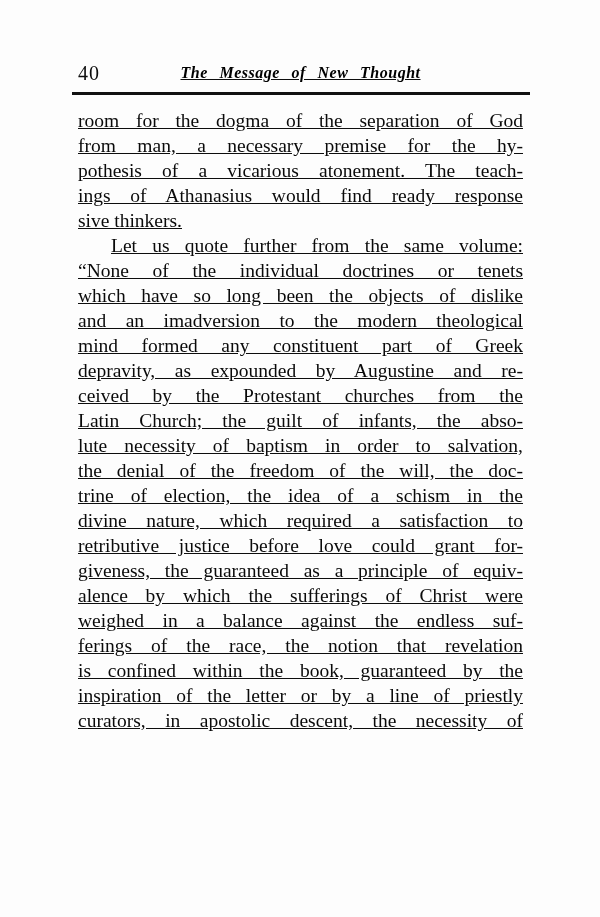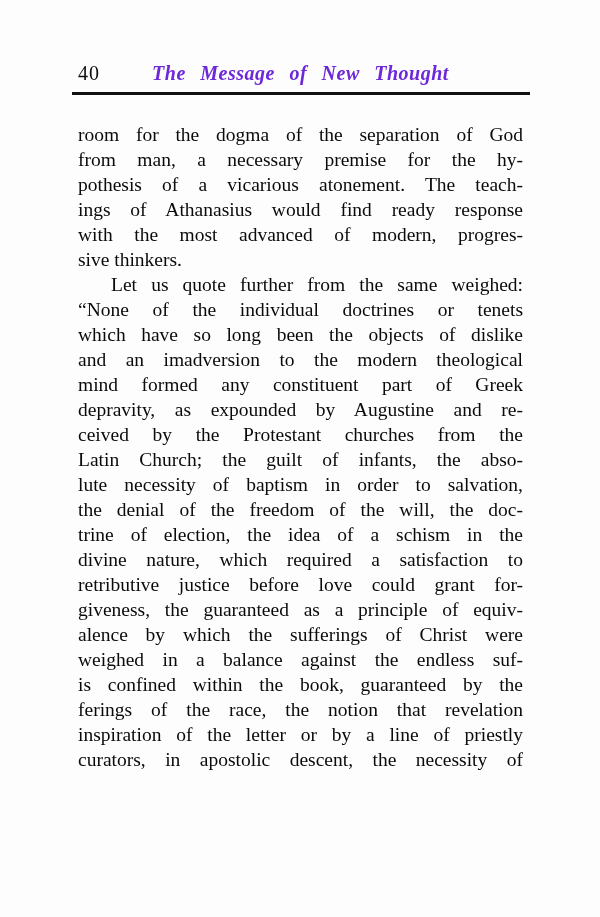--- a/index.html
+++ b/index.html
@@ -18,53 +18,54 @@
   .page {
     position: absolute;
     inset: 0;
     background: #fdfdfd;
   }
   .content {
     position: absolute;
     left: 78px;
     top: 60px;
     width: 445px;
+    text-decoration: underline;
   }
   .running-head {
     position: relative;
     height: 26px;
     line-height: 26px;
   }
   .page-num {
     position: absolute;
     left: 0;
     top: 0;
     font-size: 20px;
     letter-spacing: 1px;
     color: #0d0d0d;
   }
   .running-title {
     display: block;
     text-align: center;
     font-style: italic;
     font-weight: bold;
-    font-size: 20px;
+    font-size: 16px;
     letter-spacing: 0.5px;
     word-spacing: 0.45em;
-    color: #6d28d9;
+    color: #000000;
   }
   .head-rule {
     height: 3px;
     background: #111;
     margin-left: -6px;
     width: 458px;
     margin-top: 6px;
   }
   .body-text {
-    margin-top: 27px;
+    margin-top: 13px;
     font-size: 19.5px;
     line-height: 25px;
     color: #0a0a0a;
   }
   .line {
     text-align: justify;
     text-align-last: justify;
     white-space: normal;
   }
   .line.para-end {
@@ -85,38 +86,37 @@
       <span class="running-title">The Message of New Thought</span>
     </header>
 
     <div class="head-rule"></div>
 
     <main class="body-text">
       <div class="line">room for the dogma of the separation of God</div>
       <div class="line">from man, a necessary premise for the hy-</div>
       <div class="line">pothesis of a vicarious atonement.  The teach-</div>
       <div class="line">ings of Athanasius would find ready response</div>
-      <div class="line">with the most advanced of modern, progres-</div>
       <div class="line para-end">sive thinkers.</div>
-      <div class="line indent">Let us quote further from the same weighed:</div>
+      <div class="line indent">Let us quote further from the same volume:</div>
       <div class="line">“None of the individual doctrines or tenets</div>
       <div class="line">which have so long been the objects of dislike</div>
       <div class="line">and an imadversion to the modern theological</div>
       <div class="line">mind formed any constituent part of Greek</div>
       <div class="line">depravity, as expounded by Augustine and re-</div>
       <div class="line">ceived by the Protestant churches from the</div>
       <div class="line">Latin Church; the guilt of infants, the abso-</div>
       <div class="line">lute necessity of baptism in order to salvation,</div>
       <div class="line">the denial of the freedom of the will, the doc-</div>
       <div class="line">trine of election, the idea of a schism in the</div>
       <div class="line">divine nature, which required a satisfaction to</div>
       <div class="line">retributive justice before love could grant for-</div>
       <div class="line">giveness, the guaranteed as a principle of equiv-</div>
       <div class="line">alence by which the sufferings of Christ were</div>
       <div class="line">weighed in a balance against the endless suf-</div>
+      <div class="line">ferings of the race, the notion that revelation</div>
       <div class="line">is confined within the book, guaranteed by the</div>
-      <div class="line">ferings of the race, the notion that revelation</div>
       <div class="line">inspiration of the letter or by a line of priestly</div>
       <div class="line">curators, in apostolic descent, the necessity of</div>
     </main>
 
   </div>
 </div>
 
 </body></html>

